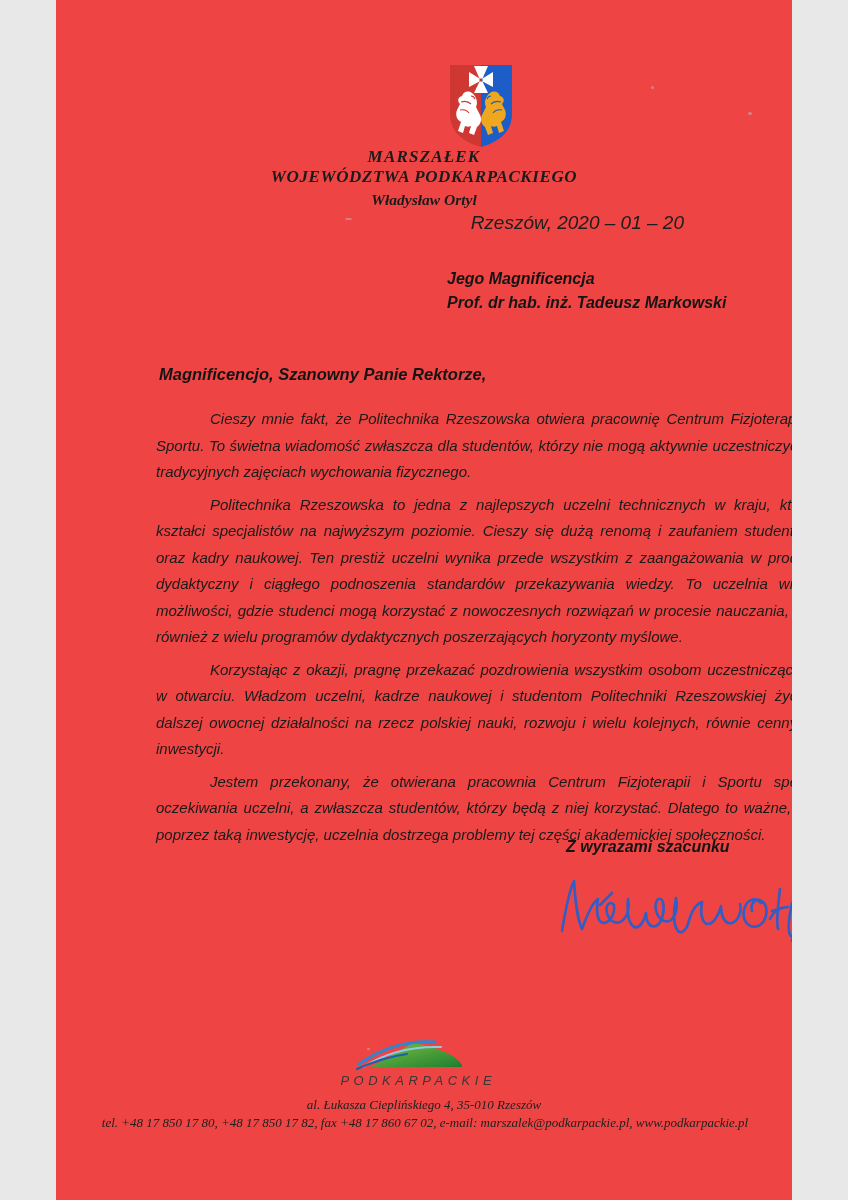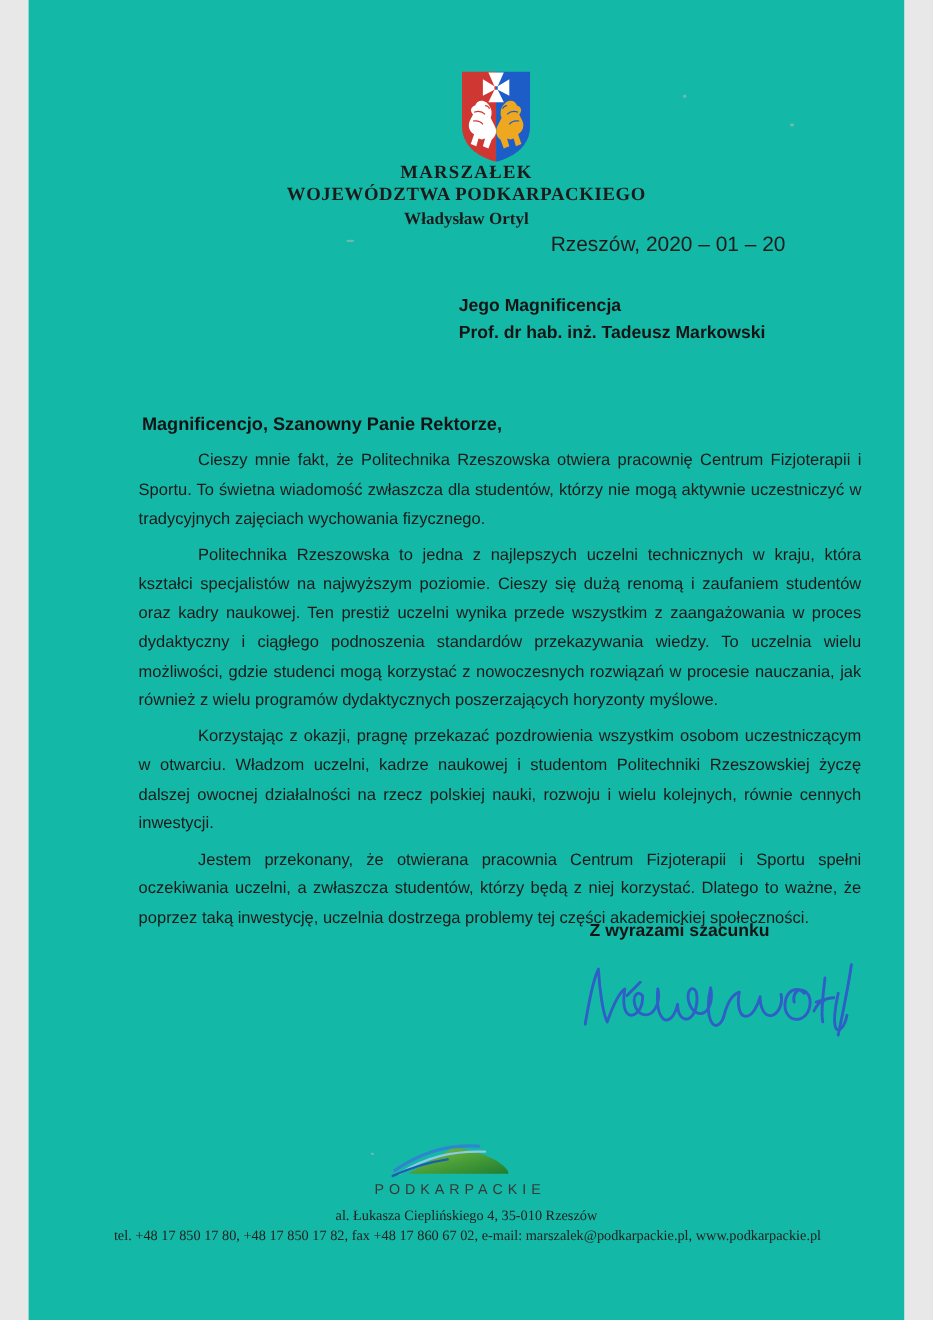--- a/index.html
+++ b/index.html
@@ -1,40 +1,41 @@
 <!DOCTYPE html>
 <html lang="pl"><head>
 <meta charset="utf-8">
 <style>
   html,body{margin:0;padding:0;background:#e8e8e8;}
   .page{
     position:relative;
-    width:796px;height:1200px;
+    width:736px;height:1200px;
     margin:0 auto;
-    background:#14b8a6;
+    background:#ef4444;
     font-family:"Liberation Sans","DejaVu Sans",sans-serif;
     color:#161616;
     overflow:hidden;
+    font-style:italic;
   }
   
   .crest{position:absolute;left:391px;top:62px;width:68px;height:88px;}
   .office1{position:absolute;left:0;right:0;top:147px;text-align:center;
     font-family:"Liberation Serif","DejaVu Serif",serif;font-weight:bold;
     font-size:17px;letter-spacing:1.2px;color:#1b1b1b;}
   .office2{position:absolute;left:0;right:0;top:167px;text-align:center;
     font-family:"Liberation Serif","DejaVu Serif",serif;font-weight:bold;
     font-size:17px;letter-spacing:0.6px;color:#1b1b1b;}
   .person{position:absolute;left:0;right:0;top:191px;text-align:center;
     font-family:"Liberation Serif","DejaVu Serif",serif;font-weight:bold;
     font-size:15.5px;color:#1b1b1b;}
   .dateline{position:absolute;top:212px;right:108px;font-size:19px;color:#1d1d1d;}
   
   .recipient{position:absolute;left:355px;top:267px;font-size:16px;font-weight:bold;
     line-height:23.5px;color:#141414;margin-left:36px;}
-  .salutation{position:absolute;left:103px;top:365px;font-size:16.5px;font-weight:bold;color:#141414;margin-top:12px;}
+  .salutation{position:absolute;left:103px;top:365px;font-size:16.5px;font-weight:bold;color:#141414;}
   
   .body{position:absolute;left:100px;top:406px;width:657px;
     font-size:15px;line-height:26.5px;text-align:justify;color:#1a1a1a;}
   .body p{margin:0 0 6px 0;text-indent:54px;}
   .closing{position:absolute;left:510px;top:838px;font-size:16px;font-weight:bold;color:#141414;}
   .signature{position:absolute;left:500px;top:869px;width:250px;height:85px;}
   
   .logo{position:absolute;left:0;right:16px;top:1036px;text-align:center;}
   .logo-graphic{width:122px;height:36px;display:block;margin:0 auto;}
   .logo-text{display:block;margin-top:1px;font-size:13px;letter-spacing:4.5px;

